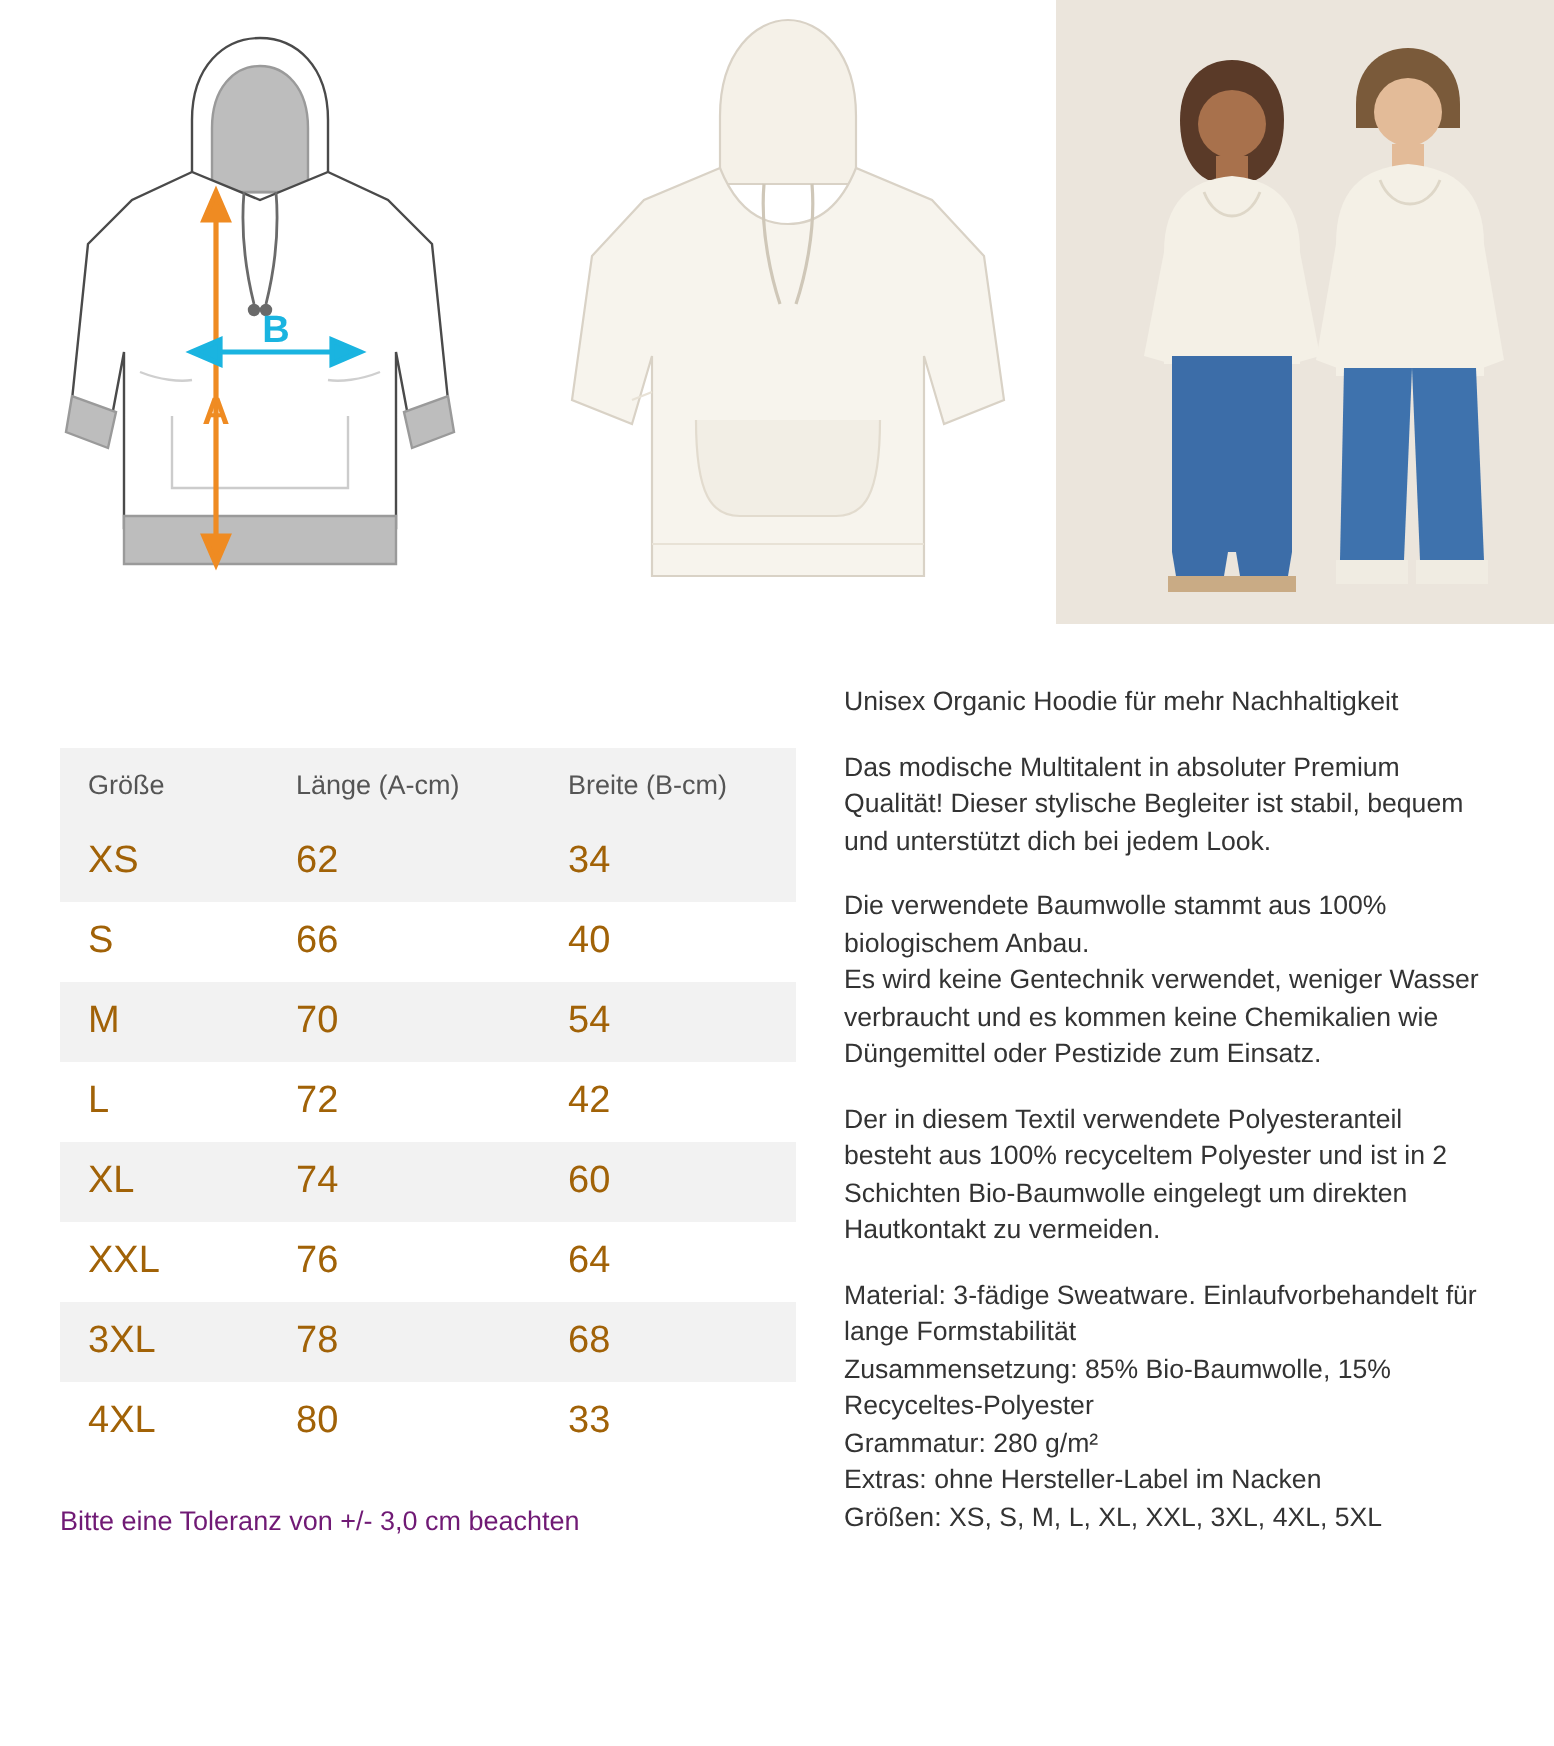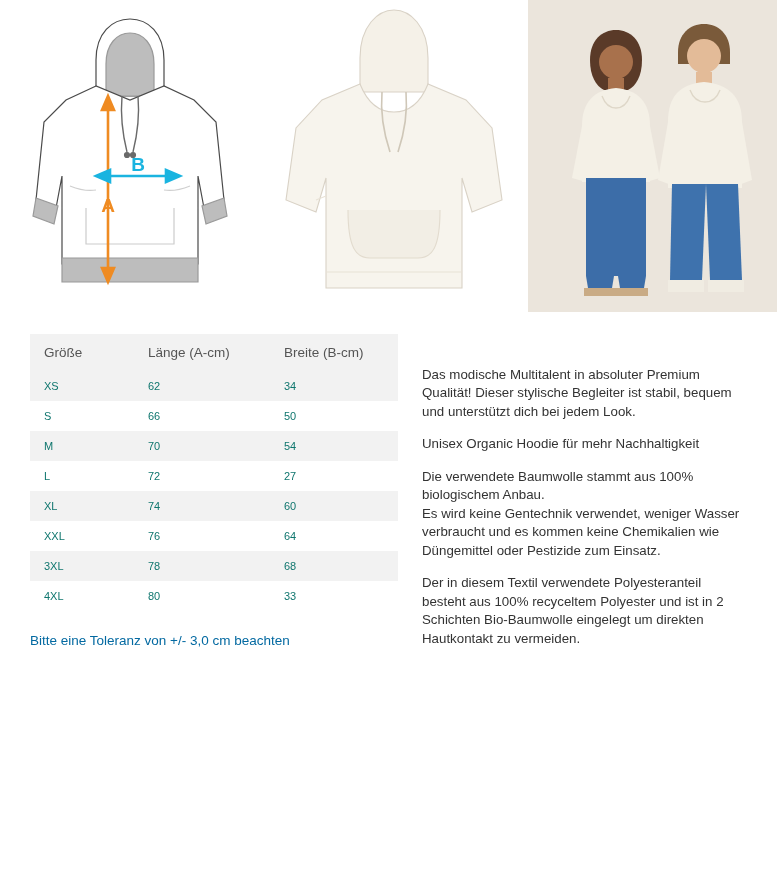--- a/index.html
+++ b/index.html
@@ -67,34 +67,34 @@
   }
   table.size-table th {
     text-align: left;
     font-weight: normal;
     font-size: 13.5px;
     color: #555555;
     padding: 11px 0 11px 14px;
     background: #f2f2f2;
   }
   table.size-table td {
-    font-size: 11px;
-    color: #0f766e;
+    font-size: 19px;
+    color: #a16207;
     padding: 9px 0 9px 14px;
   }
   table.size-table tbody tr.odd td { background: #f2f2f2; }
   table.size-table tbody tr.even td { background: #ffffff; }
   table.size-table col.c1 { width: 104px; }
   table.size-table col.c2 { width: 136px; }
   table.size-table col.c3 { width: 128px; }
 
   .tolerance {
     margin-top: 22px;
     font-size: 13.5px;
-    color: #0369a1;
+    color: #701a75;
   }
 
   
   .desc p {
     margin: 0 0 14px 0;
     font-size: 13.3px;
     line-height: 18.5px;
     color: #333333;
   }
   .desc {
@@ -222,31 +222,31 @@
       </thead>
       <tbody>
         <tr class="odd">
           <td>XS</td>
           <td>62</td>
           <td>34</td>
         </tr>
         <tr class="even">
           <td>S</td>
           <td>66</td>
-          <td>50</td>
+          <td>40</td>
         </tr>
         <tr class="odd">
           <td>M</td>
           <td>70</td>
           <td>54</td>
         </tr>
         <tr class="even">
           <td>L</td>
           <td>72</td>
-          <td>27</td>
+          <td>42</td>
         </tr>
         <tr class="odd">
           <td>XL</td>
           <td>74</td>
           <td>60</td>
         </tr>
         <tr class="even">
           <td>XXL</td>
           <td>76</td>
           <td>64</td>
@@ -261,20 +261,25 @@
           <td>80</td>
           <td>33</td>
         </tr>
       </tbody>
     </table>
     <div class="tolerance">Bitte eine Toleranz von +/- 3,0 cm beachten</div>
   </div>
 
   <div class="right-col">
     <div class="desc">
+      <p style="white-space:pre-line">Unisex Organic Hoodie für mehr Nachhaltigkeit</p>
       <p style="white-space:pre-line">Das modische Multitalent in absoluter Premium Qualität! Dieser stylische Begleiter ist stabil, bequem und unterstützt dich bei jedem Look.</p>
-      <p style="white-space:pre-line">Unisex Organic Hoodie für mehr Nachhaltigkeit</p>
       <p style="white-space:pre-line">Die verwendete Baumwolle stammt aus 100% biologischem Anbau.
 Es wird keine Gentechnik verwendet, weniger Wasser verbraucht und es kommen keine Chemikalien wie Düngemittel oder Pestizide zum Einsatz.</p>
       <p style="white-space:pre-line">Der in diesem Textil verwendete Polyesteranteil besteht aus 100% recyceltem Polyester und ist in 2 Schichten Bio-Baumwolle eingelegt um direkten Hautkontakt zu vermeiden.</p>
+      <p style="white-space:pre-line">Material: 3-fädige Sweatware. Einlaufvorbehandelt für lange Formstabilität
+Zusammensetzung: 85% Bio-Baumwolle, 15% Recyceltes-Polyester
+Grammatur: 280 g/m²
+Extras: ohne Hersteller-Label im Nacken
+Größen:  XS, S, M, L, XL, XXL, 3XL, 4XL, 5XL</p>
     </div>
   </div>
 </div>
 
 </body></html>

